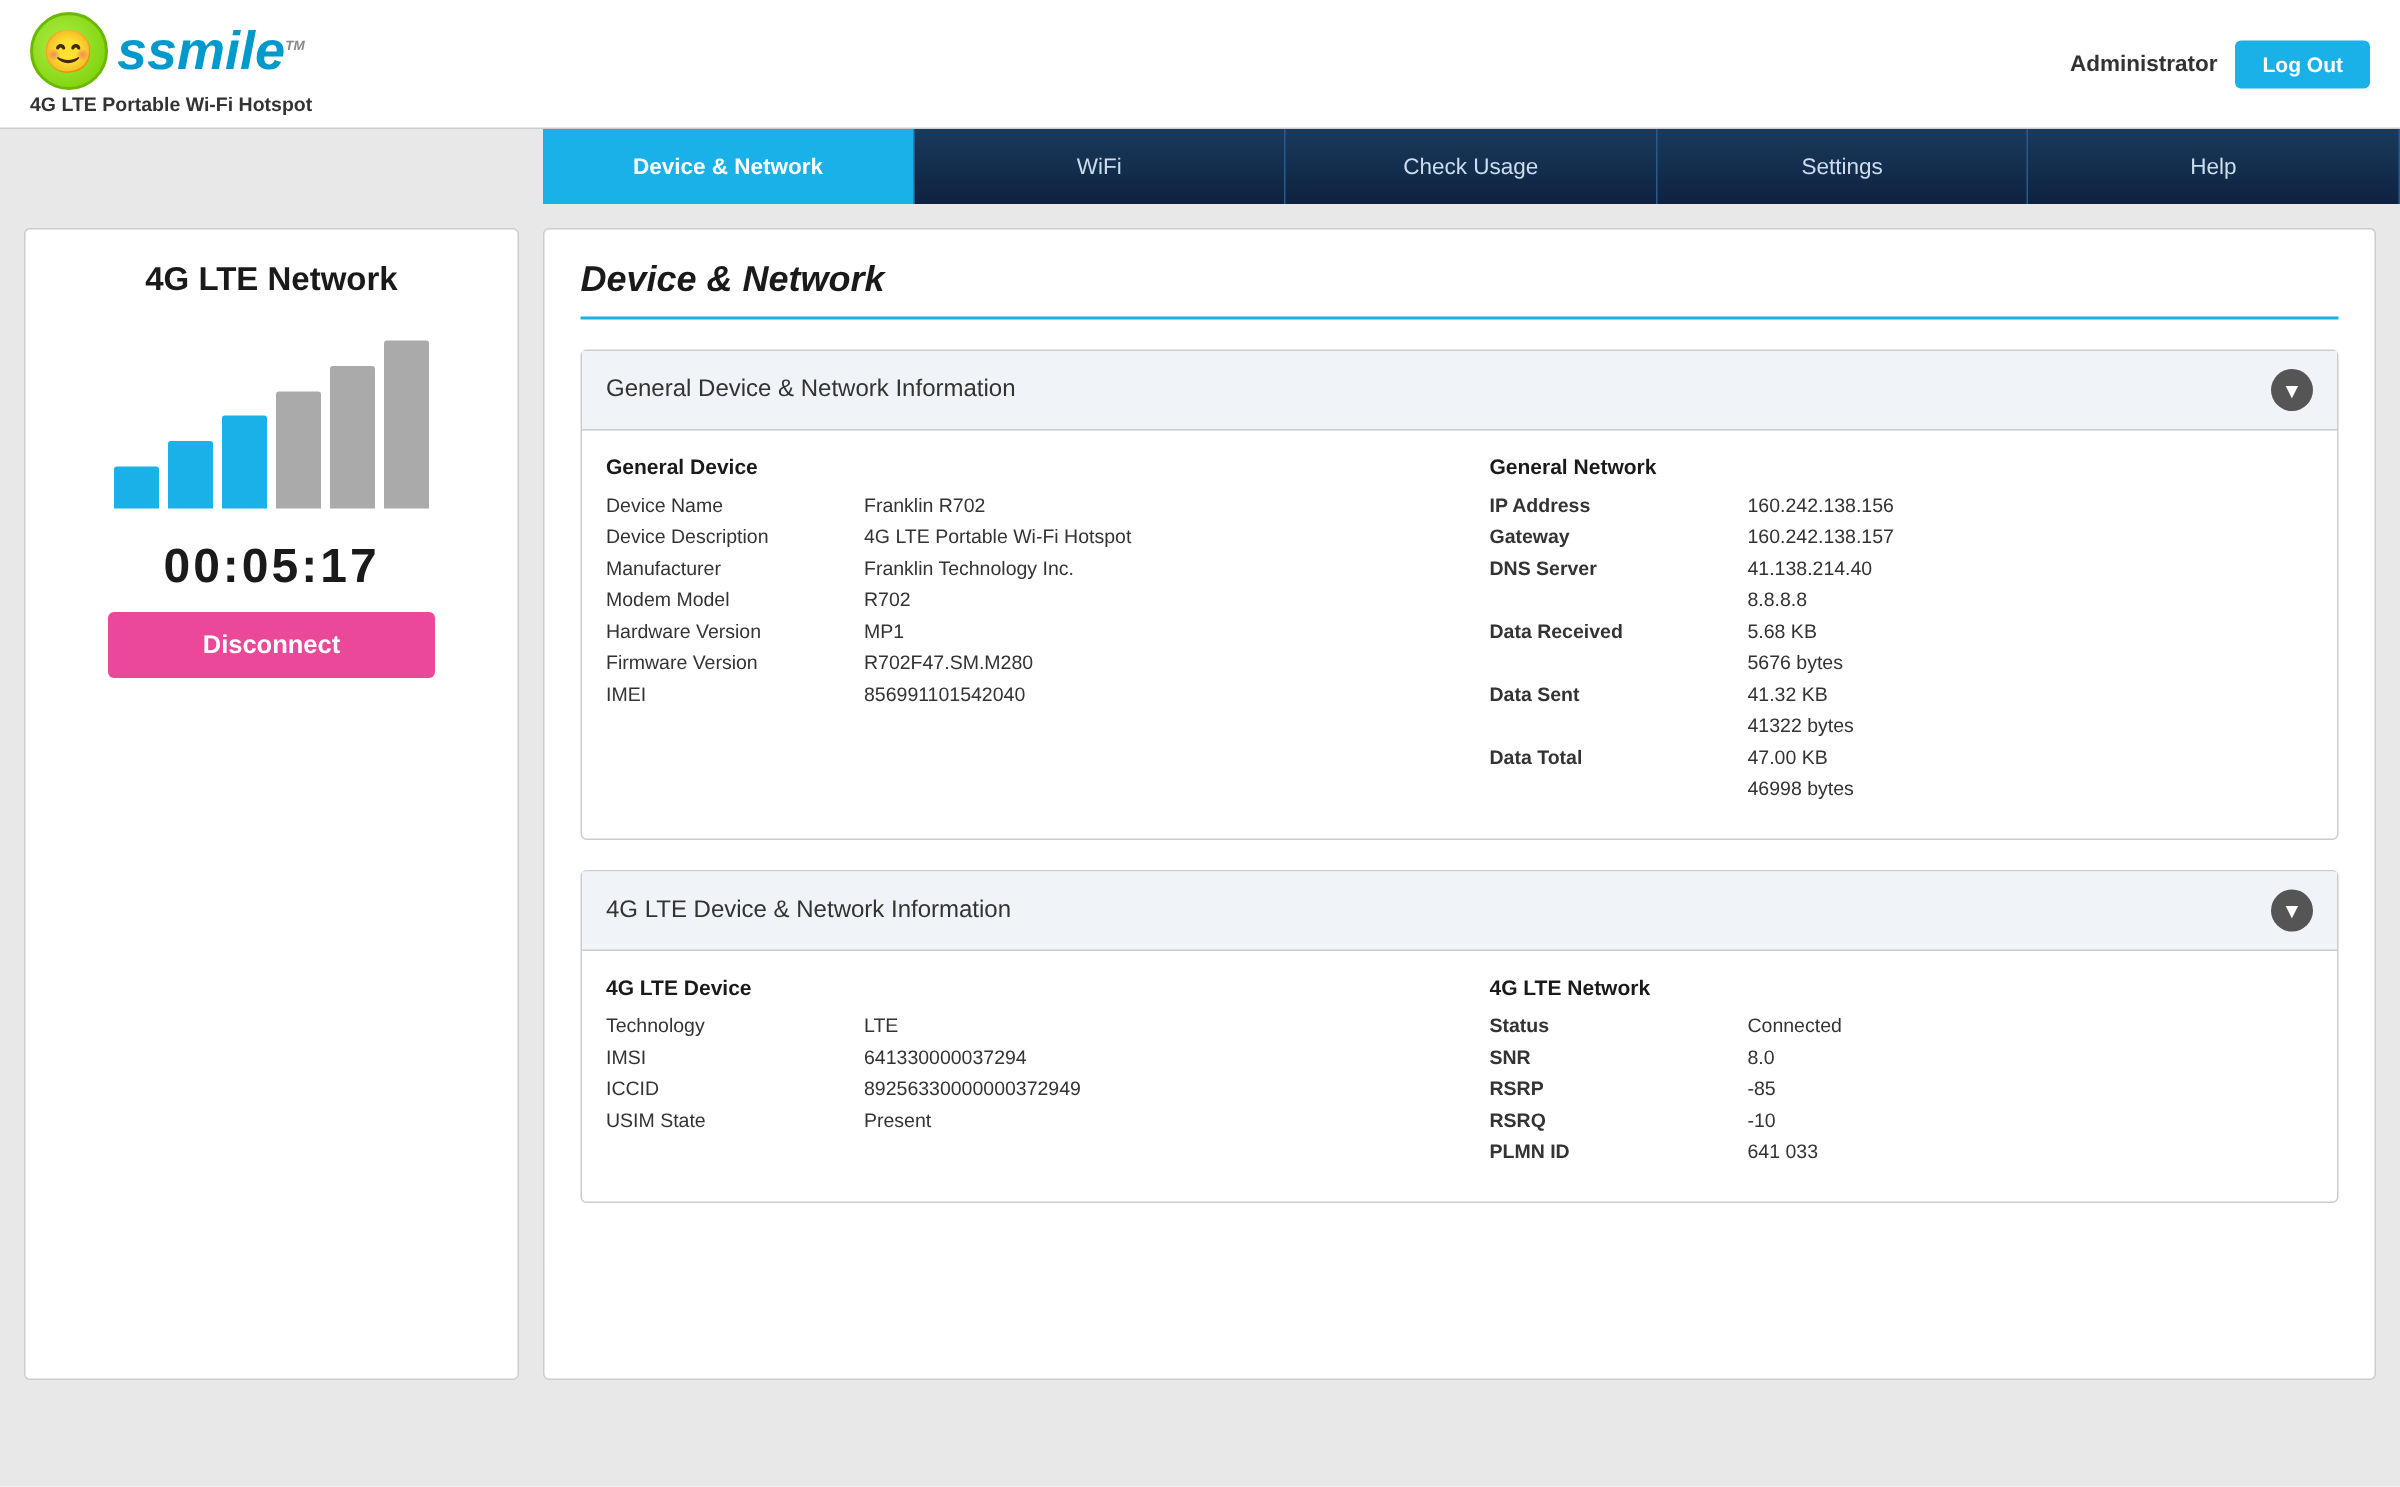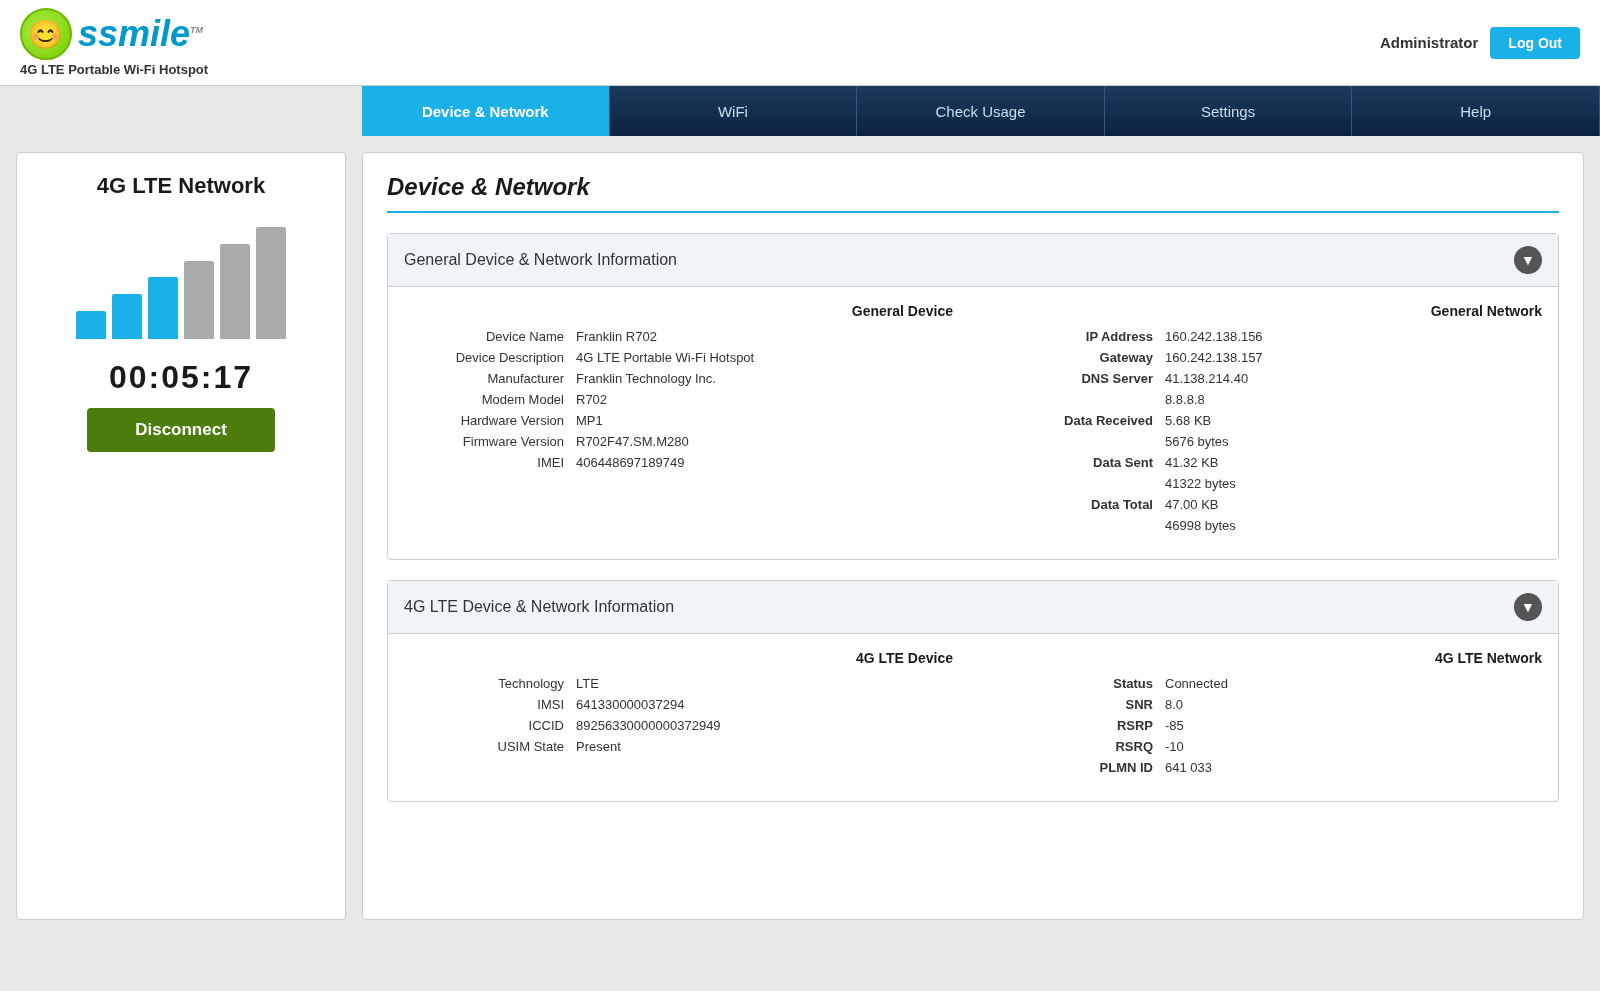--- a/index.html
+++ b/index.html
@@ -142,29 +142,29 @@
     }
     .bar.blue { background: #1ab0e8; }
     .bar.gray { background: #aaa; }
     .timer {
       font-size: 32px;
       font-weight: bold;
       color: #1a1a1a;
       letter-spacing: 2px;
     }
     .disconnect-btn {
-      background: #4d7c0f;
+      background: #ec4899;
       color: #fff;
       border: none;
       padding: 12px 40px;
       font-size: 17px;
       font-weight: bold;
       border-radius: 4px;
       cursor: pointer;
-      width: 188px;
+      width: 218px;
     }
 
     
     .content {
       flex: 1;
       background: #fff;
       border: 1px solid #ccc;
       border-radius: 4px;
       padding: 20px 24px;
     }
@@ -176,21 +176,20 @@
       border-bottom: 2px solid #1ab0e8;
       padding-bottom: 10px;
       margin-bottom: 20px;
     }
 
     
     .section {
       border: 1px solid #ccc;
       border-radius: 4px;
       margin-bottom: 20px;
-      text-align: right;
     }
     .section-header {
       background: #f0f4f8;
       padding: 12px 16px;
       display: flex;
       justify-content: space-between;
       align-items: center;
       border-bottom: 1px solid #ccc;
     }
     .section-title {
@@ -317,21 +316,21 @@
           <div class="info-row">
             <span class="info-label">Hardware Version</span>
             <span class="info-value">MP1</span>
           </div>
           <div class="info-row">
             <span class="info-label">Firmware Version</span>
             <span class="info-value">R702F47.SM.M280</span>
           </div>
           <div class="info-row">
             <span class="info-label">IMEI</span>
-            <span class="info-value">406448697189749</span>
+            <span class="info-value">856991101542040</span>
           </div>
         </div>
 
         <div class="info-col">
           <div class="col-title">General Network</div>
           <div class="info-row">
             <span class="info-label bold">IP Address</span>
             <span class="info-value">160.242.138.156</span>
           </div>
           <div class="info-row">

